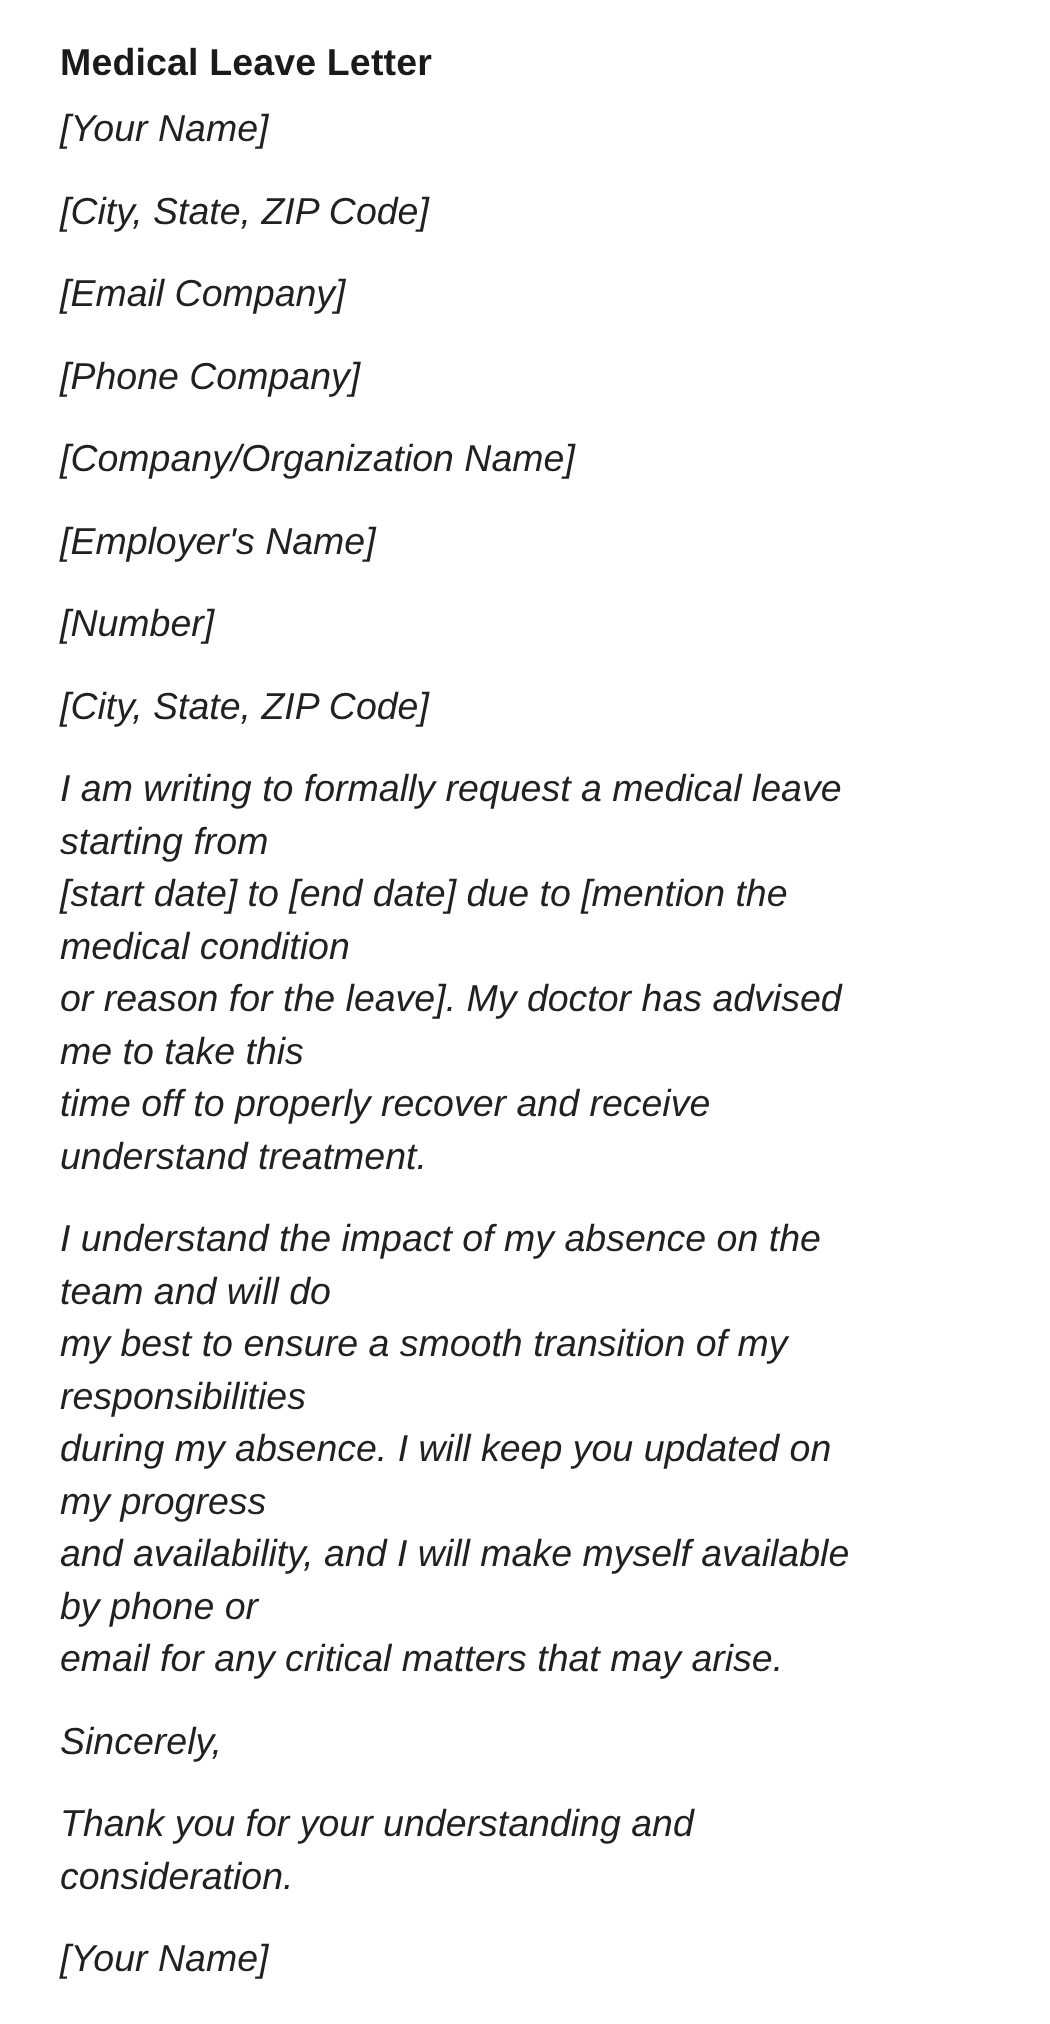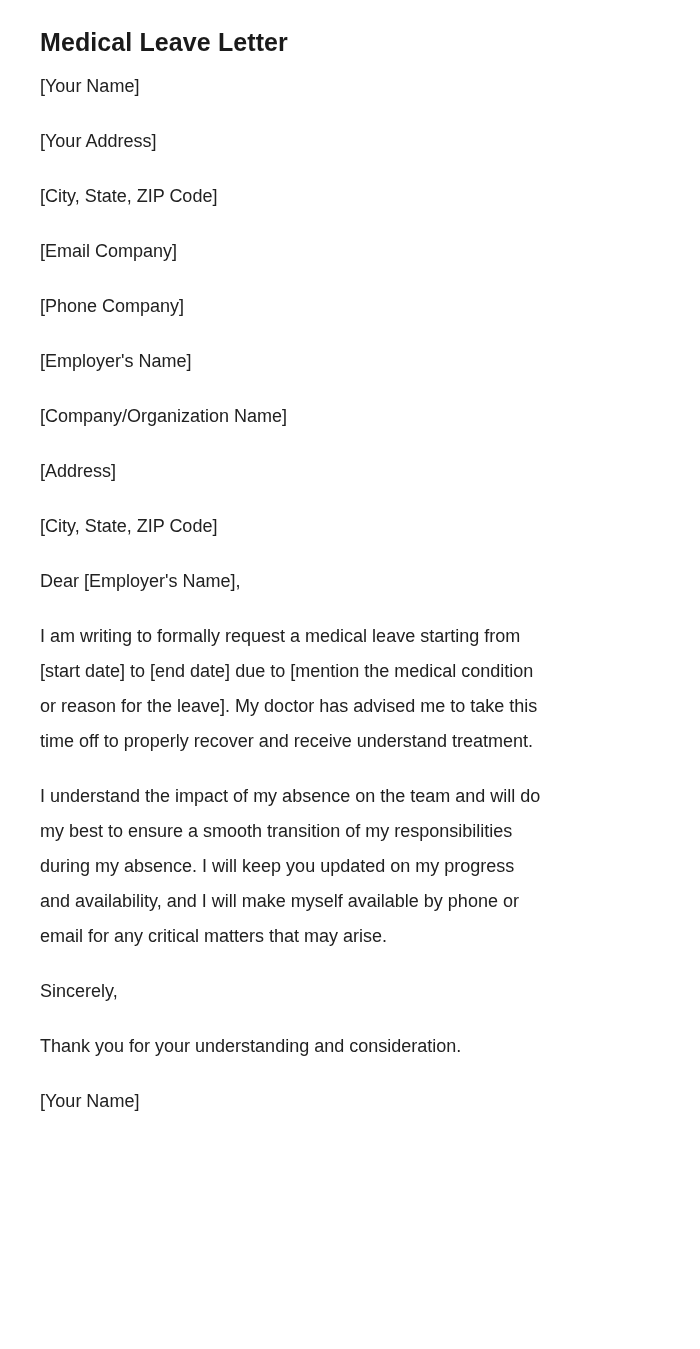--- a/index.html
+++ b/index.html
@@ -21,46 +21,45 @@
   }
   .doc-title {
     font-size: 25px;
     font-weight: 700;
     line-height: 30px;
     margin: 0 0 12px 0;
     color: #1a1a1a;
     letter-spacing: 0.1px;
   }
   .line, .para {
-    font-size: 18px;
+    font-size: 25px;
     font-weight: 400;
     line-height: 35px;
     margin: 0 0 20px 0;
     white-space: pre-line;
     color: #212121;
+    font-style: italic;
   }
 </style>
 </head>
 <body>
 
 <div class="doc">
 
   <h1 class="doc-title">Medical Leave Letter</h1>
 
   <p class="line">[Your Name]</p>
-  <p class="line">[Your Address]</p>
   <p class="line">[City, State, ZIP Code]</p>
   <p class="line">[Email Company]</p>
   <p class="line">[Phone Company]</p>
+  <p class="line">[Company/Organization Name]</p>
   <p class="line">[Employer's Name]</p>
-  <p class="line">[Company/Organization Name]</p>
-  <p class="line">[Address]</p>
+  <p class="line">[Number]</p>
   <p class="line">[City, State, ZIP Code]</p>
 
-  <p class="line">Dear [Employer's Name],</p>
 
   <p class="para">I am writing to formally request a medical leave starting from
 [start date] to [end date] due to [mention the medical condition
 or reason for the leave]. My doctor has advised me to take this
 time off to properly recover and receive understand treatment.</p>
 
   <p class="para">I understand the impact of my absence on the team and will do
 my best to ensure a smooth transition of my responsibilities
 during my absence. I will keep you updated on my progress
 and availability, and I will make myself available by phone or

